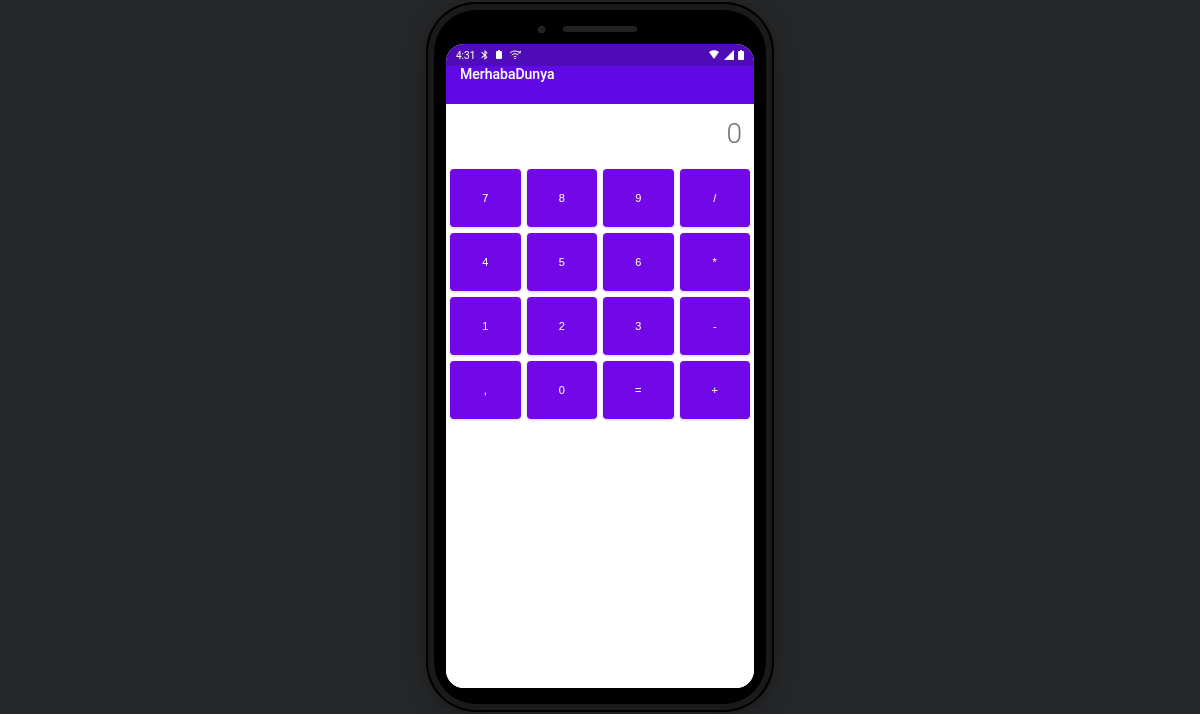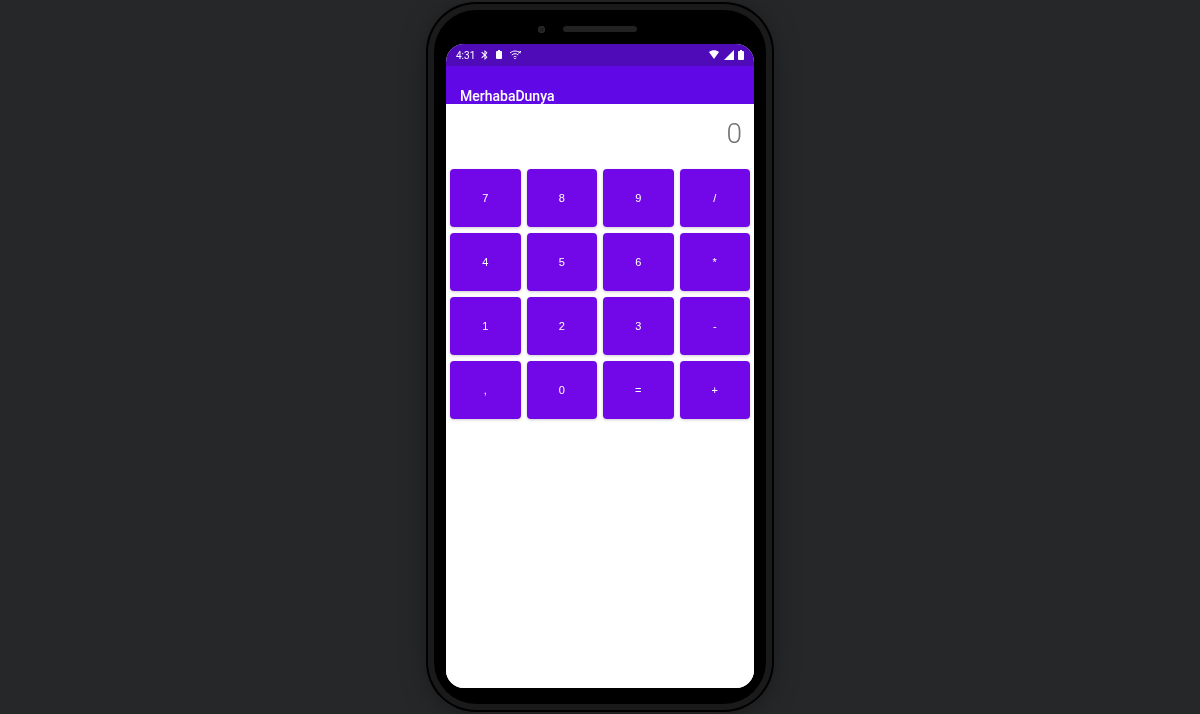--- a/index.html
+++ b/index.html
@@ -76,21 +76,21 @@
   .status-left { display: flex; align-items: center; gap: 6px; }
   .status-right { margin-left: auto; display: flex; align-items: center; gap: 4px; }
   .icon svg { display: block; }
 
   
   .appbar {
     height: 38px;
     background: #6008e5;
     color: #fff;
     display: flex;
-    align-items: flex-end;
+    align-items: flex-start;
     padding: 0 14px;
     font-size: 14px;
     font-weight: 500;
   }
 
   
   .content {
     position: absolute;
     top: 60px;
     left: 0;

